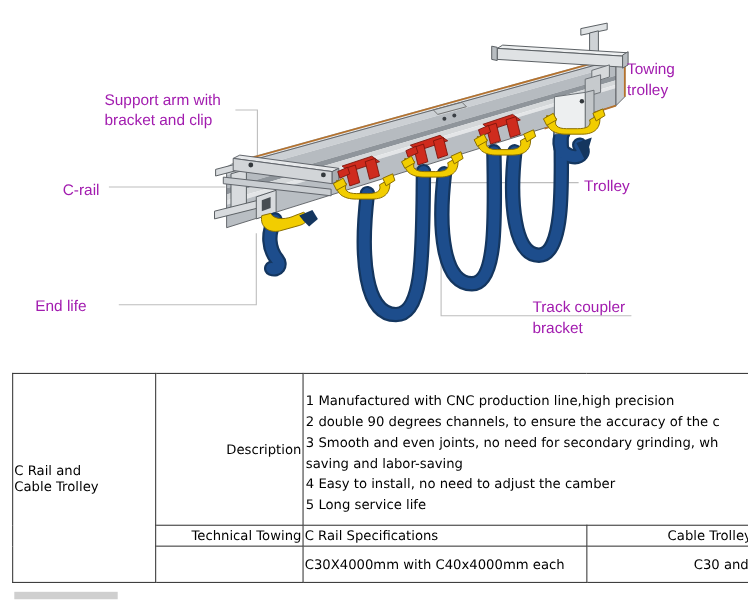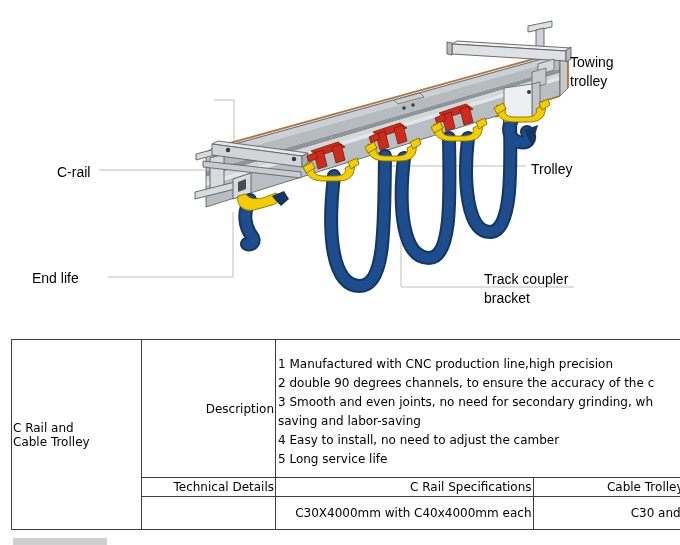--- a/index.html
+++ b/index.html
@@ -1,28 +1,28 @@
 <!DOCTYPE html>
 <html><head>
 <meta charset="utf-8">
 <style>
   html,body{margin:0;padding:0;background:#fff;}
   #screen{position:relative;width:680px;height:545px;overflow:hidden;background:#ffffff;
           font-family:"Liberation Sans",sans-serif;}
   
-  .dlabel{position:absolute;font-size:14px;line-height:19px;color:#000000;
+  .dlabel{position:absolute;font-size:14px;line-height:19px;color:#a21caf;
           white-space:pre-line;font-family:"Liberation Sans",sans-serif;}
   
   #specwrap{position:absolute;left:11px;top:339px;width:780px;}
   table.spec{border-collapse:collapse;table-layout:fixed;width:780px;
              font-family:"DejaVu Sans","Liberation Sans",sans-serif;font-size:12px;color:#000;}
   table.spec td{border:1px solid #3f3f3f;vertical-align:middle;overflow:hidden;}
   td.c-prod{width:127px;text-align:left;white-space:pre-line;}
   td.c-lab{width:131px;text-align:right;}
-  td.c-spec1{width:236px;text-align:right;}
+  td.c-spec1{width:236px;text-align:left;}
   td.c-spec2{width:278px;text-align:center;}
   td.desc{text-align:left;vertical-align:top;padding:8px 2px 2px 2px;
           line-height:19px;white-space:pre-line;}
   tr.r1{height:138px;} tr.r2{height:19px;} tr.r3{height:33px;}
   
   #hthumb{position:absolute;left:13px;top:538px;width:94px;height:10px;background:#cfcfcf;}
 </style>
 </head>
 <body>
 
@@ -140,20 +140,22 @@
     <g fill="#f2cd00">
       <use href="#yclip" transform="translate(330,168)"></use>
       <use href="#yclip" transform="translate(392,148)"></use>
       <use href="#yclip" transform="translate(458,128)"></use>
       <use href="#yclip" transform="translate(521,109)"></use>
       <path d="M 238,196 C 236,206 244,212 254,210 L 272,205 C 280,203 282,196 276,193 L 268,196 C 262,199 250,201 246,194 Z" stroke="#8a6d00" stroke-width="0.9"></path>
     </g>
     <path d="M 272,196 L 284,191 L 289,199 L 281,206 L 276,201 Z" fill="#14365f"></path>
   </svg>
 
+  <div class="dlabel" style="left:95px;top:81px;">Support arm with
+bracket and clip</div>
   <div class="dlabel" style="left:57px;top:163px;">C-rail</div>
   <div class="dlabel" style="left:32px;top:269px;">End life</div>
   <div class="dlabel" style="left:570px;top:53px;">Towing
 trolley</div>
   <div class="dlabel" style="left:531px;top:160px;">Trolley</div>
   <div class="dlabel" style="left:484px;top:246px;margin-top:24px;">Track coupler
 bracket</div>
 
   <div id="specwrap">
     <table class="spec">
@@ -163,21 +165,21 @@
 Cable Trolley</td>
         <td class="c-lab">Description</td>
         <td class="desc" colspan="2">1 Manufactured with CNC production line,high precision
 2 double 90 degrees channels, to ensure the accuracy of the c
 3 Smooth and even joints, no need for secondary grinding, wh
 saving and labor-saving
 4 Easy to install, no need to adjust the camber
 5 Long service life</td>
       </tr>
       <tr class="r2">
-        <td class="c-lab">Technical Details</td>
+        <td class="c-lab">Technical Towing</td>
         <td class="c-spec1">C Rail Specifications</td>
         <td class="c-spec2">Cable Trolley Spec</td>
       </tr>
       <tr class="r3">
         <td class="c-lab"></td>
         <td class="c-spec1">C30X4000mm with C40x4000mm each</td>
         <td class="c-spec2">C30 and C</td>
       </tr>
     </tbody>
       </table>

